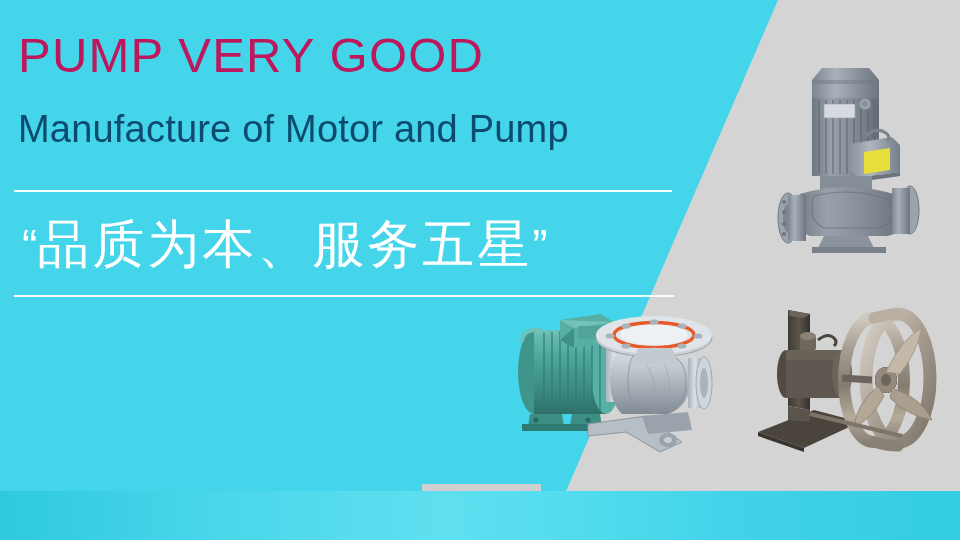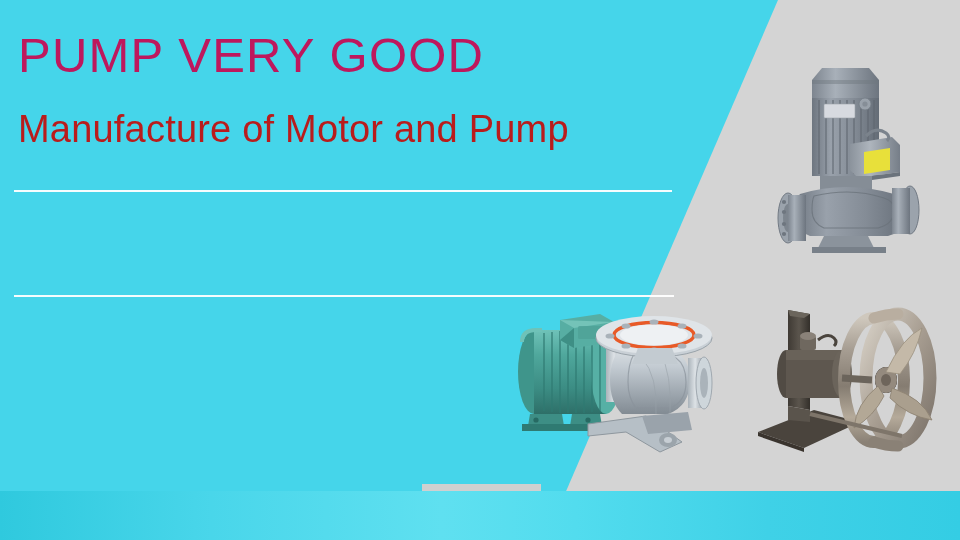--- a/index.html
+++ b/index.html
@@ -80,21 +80,21 @@
     font-weight: 400;
     letter-spacing: 1.2px;
     line-height: 58px;
     white-space: nowrap;
   }
 
   .subhead {
     position: absolute;
     left: 18px;
     top: 104px;
-    color: #b91c1c;
+    color: #0c4a6e;
     font-size: 38px;
     font-weight: 400;
     letter-spacing: 0.2px;
     line-height: 50px;
     white-space: nowrap;
   }
 
   .rule {
     position: absolute;
     height: 2px;
@@ -143,20 +143,21 @@
 
 <div class="banner">
 
   <div class="bg-gray"></div>
   <div class="bg-cyan"></div>
 
   <div class="text-block">
     <div class="headline">PUMP VERY GOOD</div>
     <div class="subhead">Manufacture of Motor and Pump</div>
     <div class="rule rule-top"></div>
+    <div class="slogan"><span class="q">“</span><span>品质为本、服务五星</span><span class="q">”</span></div>
     <div class="rule rule-bottom"></div>
   </div>
 
   <div class="product" id="product-inline-pump">
     <svg width="180" height="215" viewBox="0 0 180 215">
       <defs>
         <linearGradient id="gm1" x1="0" y1="0" x2="1" y2="0">
           <stop offset="0%" stop-color="#6e7680"></stop>
           <stop offset="28%" stop-color="#99a1ab"></stop>
           <stop offset="62%" stop-color="#848c96"></stop>

